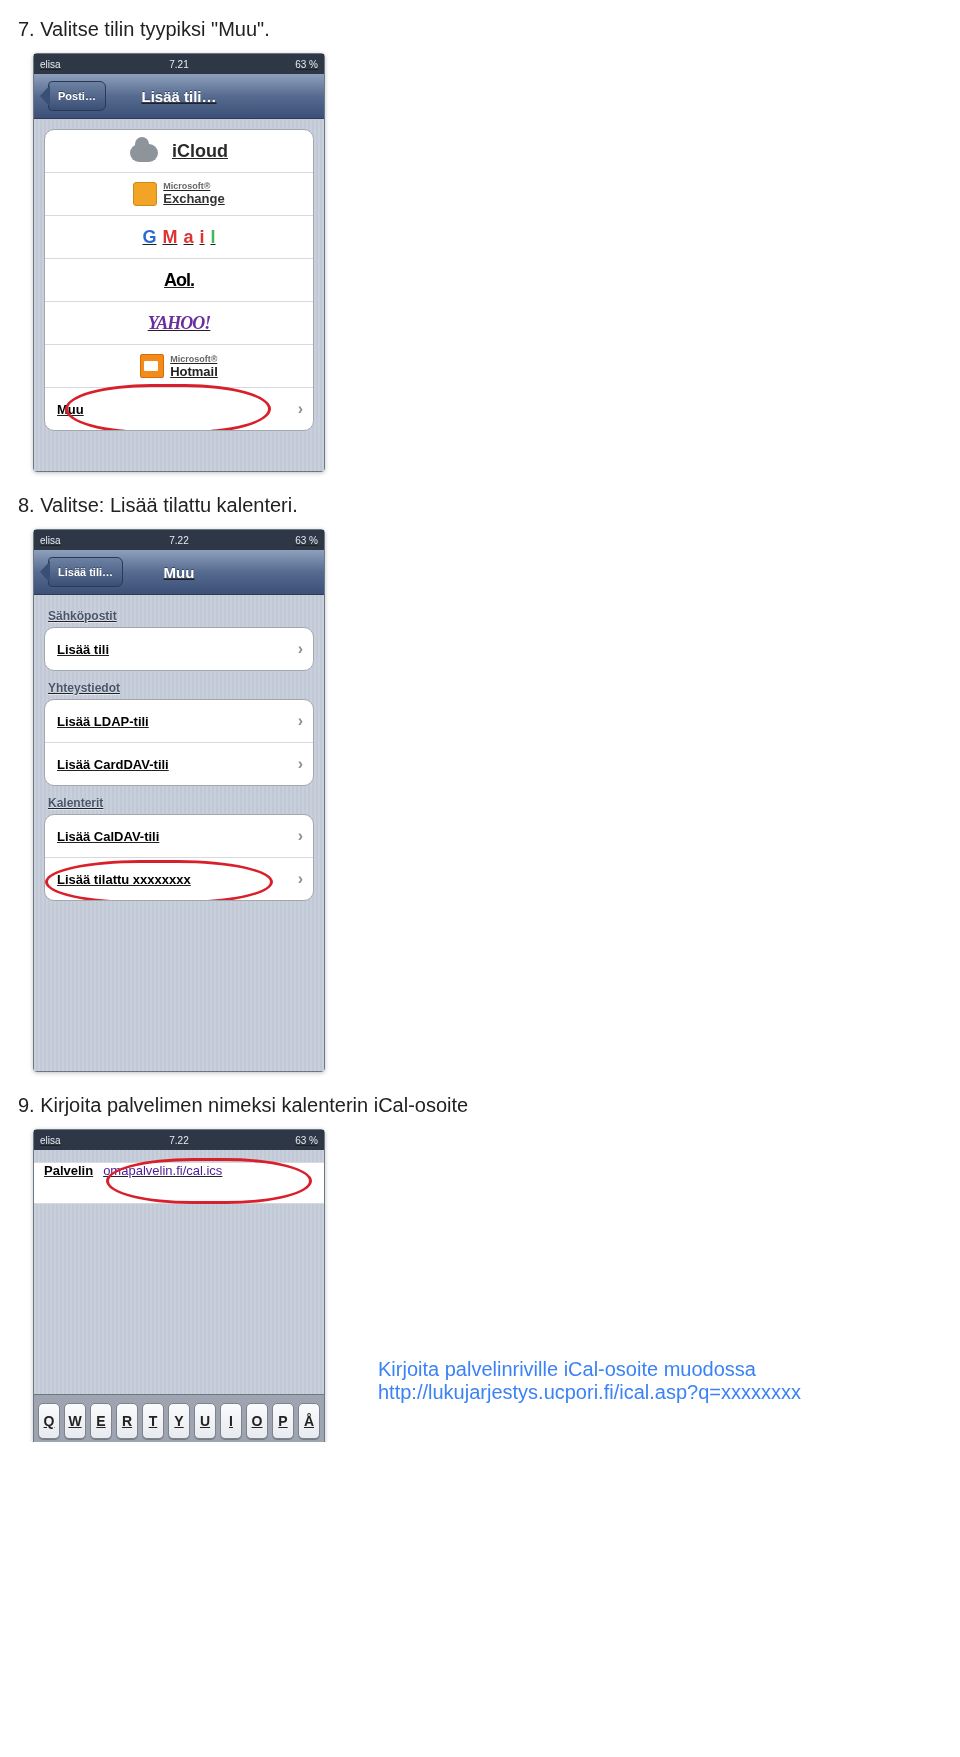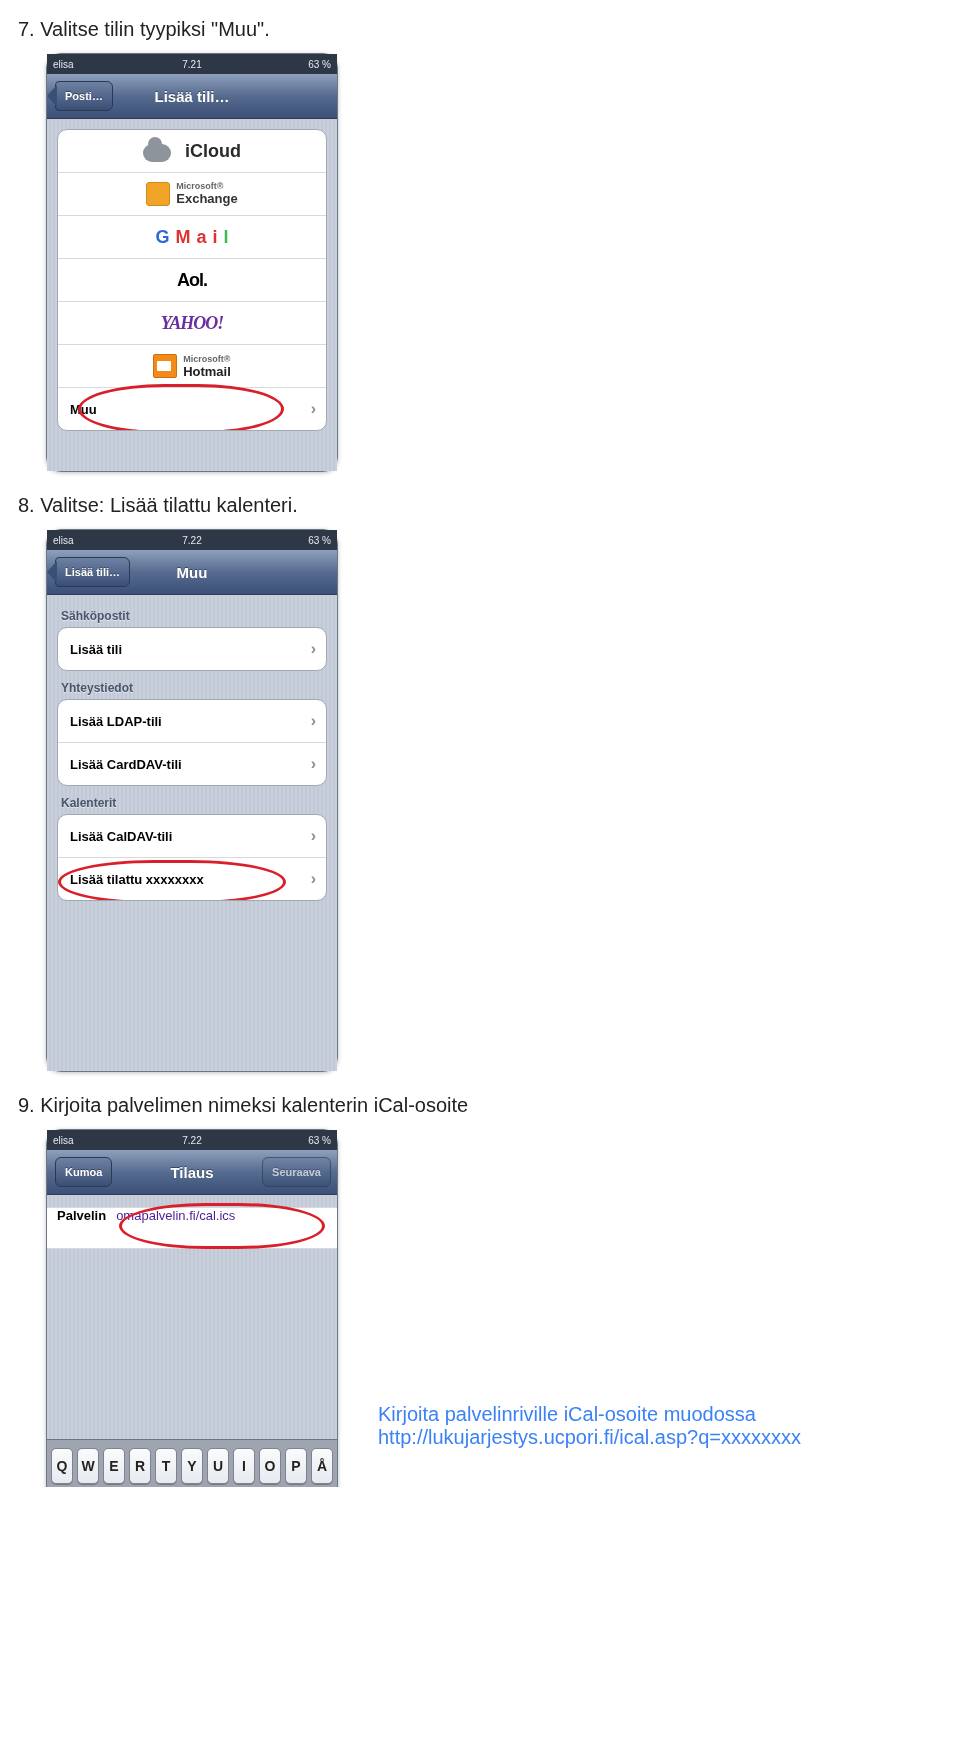--- a/index.html
+++ b/index.html
@@ -13,24 +13,25 @@
     box-sizing: border-box;
   }
   .step { margin-bottom: 22px; }
   .step-line { margin: 0 0 12px 0; }
 
   
   .phone {
     width: 290px;
     background: #bcc4cf;
     border: 1px solid #6d7886;
-    border-radius: 15px;
+    border-radius: 4px;
     box-shadow: 0 1px 4px rgba(0,0,0,.25);
-    margin-left: 28px;
+    margin-left: 15px;
     position: relative;
+    text-decoration: underline;
   }
   .status {
     height: 20px;
     background: #2d3746;
     color: #e6eaf0;
     font-size: 10px;
     display: flex;
     align-items: center;
     padding: 0 6px;
     justify-content: space-between;
@@ -56,21 +57,21 @@
     display: flex;
     align-items: center;
     font-size: 11px;
     font-weight: bold;
     color: #fff;
     background: linear-gradient(#6c81a3, #3a4f74);
     border: 1px solid #2a3a55;
     border-radius: 6px;
     text-shadow: 0 -1px 0 rgba(0,0,0,.4);
   }
-  .nav-btn.left { left: 8px; }
+  .nav-btn.left { left: 14px; }
   .nav-btn.right { right: 6px; }
   .nav-btn.back { border-top-left-radius: 4px; border-bottom-left-radius: 4px; }
   .nav-btn.back::before {
     content:""; position:absolute; left:-9px; top:3px; width:0;height:0;
     border-top:11px solid transparent; border-bottom:11px solid transparent;
     border-right:10px solid #3a4f74;
   }
 
   .pinstripe {
     background: repeating-linear-gradient(90deg,#c9d0dc 0 2px,#c2c9d6 2px 4px);
@@ -287,29 +288,20 @@
 </div>
 
 <div class="step after-phone3">
   <p class="step-line">9.  Kirjoita palvelimen nimeksi kalenterin iCal-osoite</p>
   <div class="phone">
     <div class="status">
       <span>elisa</span>
       <span class="mid">7.22</span>
       <span>63 %</span>
     </div>
-    <div class="navbar">
-      <div class="nav-btn left">
-          <span>Kumoa</span>
-        </div>
-      <span>Tilaus</span>
-      <div class="nav-btn right" style="opacity:.65;">
-          <span>Seuraava</span>
-        </div>
-    </div>
     <div class="pinstripe" style="padding:0; min-height:auto; position:relative;">
       <div style="height:12px;"></div>
       <div class="field-row">
         <span class="field-label">Palvelin</span>
         <span class="field-placeholder">omapalvelin.fi/cal.ics</span>
       </div>
       <div class="circle-highlight" style="left:72px; top:8px; width:200px; height:40px;"></div>
     </div>
     <div class="pinstripe tall" style="min-height:170px;"></div>
 

